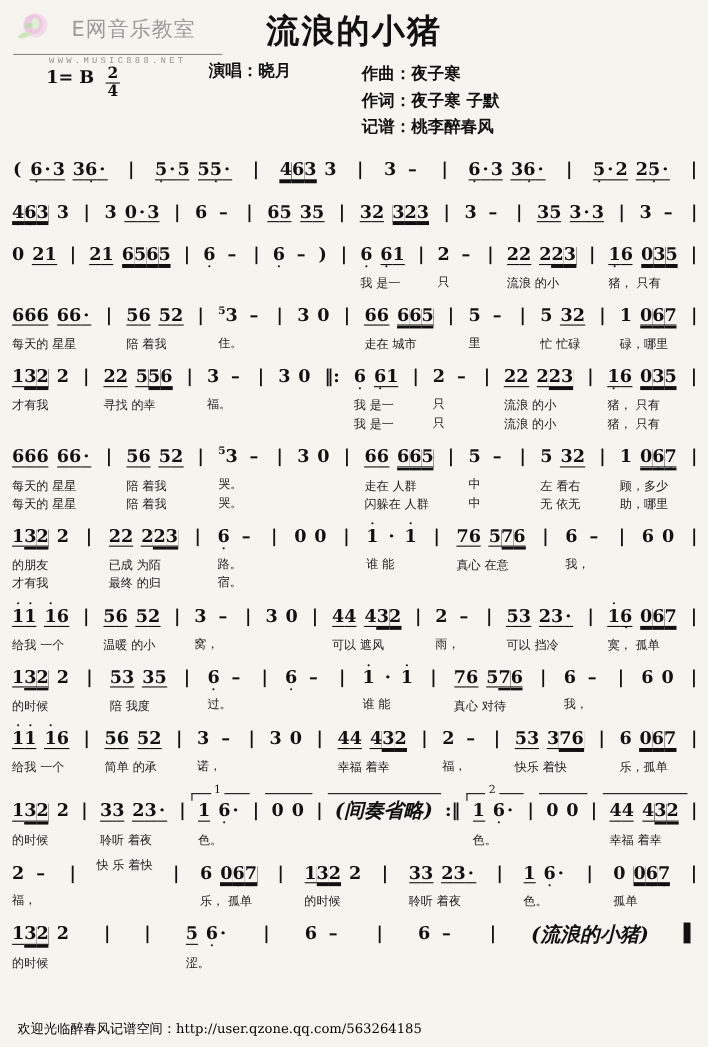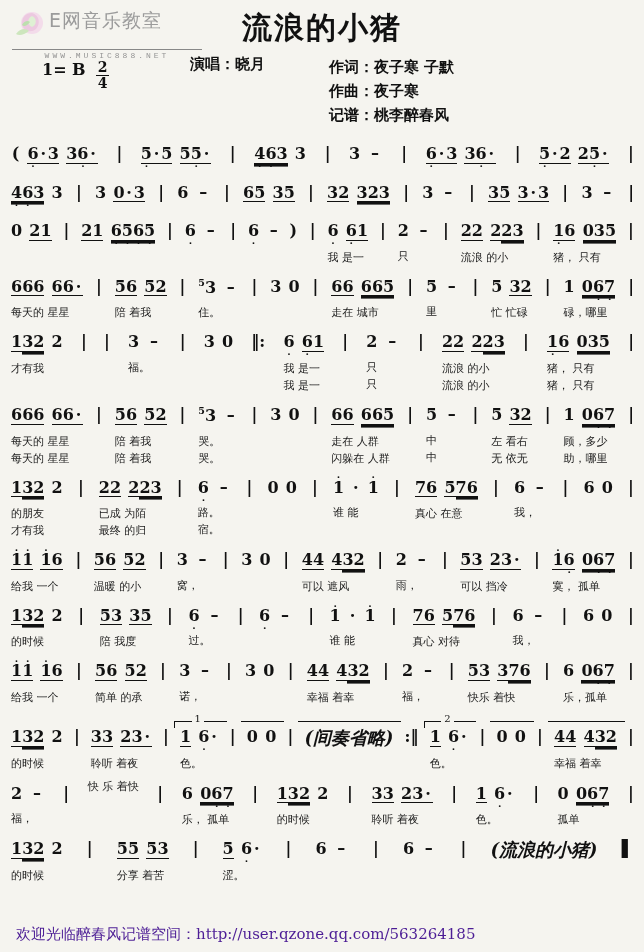--- a/index.html
+++ b/index.html
@@ -7,21 +7,21 @@
   body {
     background:#f5f4ef;
     color:#111;
     font-family:"DejaVu Sans", sans-serif;
     overflow:hidden;
     position:relative;
   }
   
   .header { position:relative; height:132px; }
   .logo { position:absolute; left:12px; top:8px; width:190px; }
-  .logo-row { display:flex; align-items:flex-start; gap:1px; }
+  .logo-row { display:flex; align-items:center; gap:17px; }
   .logo-name { font-size:19px; color:#9b9b9b; letter-spacing:1px; white-space:nowrap; }
   .logo-rule { border-top:1px solid #888; margin-top:3px; }
   .logo-url { font-size:8px; color:#949494; letter-spacing:3px; text-align:center; margin-top:1px;font-family:Liberation Mono, monospace; }
   .keysig { position:absolute; left:42px; top:60px; font-family:"DejaVu Serif", serif;
             font-weight:bold; font-size:16px; display:flex; align-items:flex-start; gap:10px; }
   .frac { display:inline-flex; flex-direction:column; align-items:center; font-size:14px; line-height:1.05; }
   .frac .t { border-bottom:1.4px solid #111; padding:0 2px; }
   .title { text-align:center; font-family:"DejaVu Serif", serif; font-weight:bold;
            font-size:30px; letter-spacing:2px; padding-top:8px; }
   .meta { display:flex; justify-content:center; gap:64px; margin-top:6px;
@@ -53,21 +53,21 @@
                font-weight:bold; font-size:18px; }
   .lyric { font-size:11px; height:17px; line-height:17px; white-space:nowrap; color:#1a1a1a; }
   
   .cell.volta::before { content:""; position:absolute; top:0; left:-6px; right:-8px;
                         height:6px; border-top:1.6px solid #111; }
   .cell.volta-start::before { border-left:1.6px solid #111; }
   .cell.volta-start::after { content:attr(data-volta); position:absolute; top:-7px;
                              left:30%; font-size:10px; line-height:1; padding:0 3px;
                              background:#f5f4ef; font-family:"DejaVu Serif", serif; }
   
-  .footer { font-family:"DejaVu Serif", serif; font-size:15px; color:#4c1d95;
+  .footer { font-family:"DejaVu Serif", serif; font-size:12px; color:#000000;
             margin:6px 0 0 16px; position:absolute; bottom:8px; left:0; }
 </style>
 </head>
 <body>
 
 <div class="header">
   <div class="logo">
     <div class="logo-row">
       <span>
         <svg width="36" height="34" viewBox="0 0 36 34">
@@ -90,22 +90,22 @@
       <span class="t">2</span>
       <span>4</span>
     </span>
   </div>
 
   <div class="title">流浪的小猪</div>
 
   <div class="meta">
     <div class="performer">演唱：晓月</div>
     <div class="credits">
+      <div>作曲：夜子寒</div>
       <div>作词：夜子寒 子默</div>
-      <div>作曲：夜子寒</div>
       <div>记谱：桃李醉春风</div>
     </div>
   </div>
 </div>
 
 <div class="score">
     <div class="system">
       <div class="srow">
         <div class="cell">
           <div class="nline"><span class="grp"><span class="note">(</span></span><span class="grp"><span class="note u1">6<i class="ld">·</i></span><span class="note u1">·</span><span class="note u1">3</span></span><span class="grp"><span class="note u1">3</span><span class="note u1">6<i class="ld">·</i></span><span class="note u1">·</span></span></div>
@@ -258,20 +258,25 @@
       </div>
     </div>
     <div class="system">
       <div class="srow">
         <div class="cell">
           <div class="nline"><span class="grp"><span class="note u1">1</span><span class="note u2">3</span><span class="note u2">2</span></span><span class="grp"><span class="note">2</span></span></div>
           <div class="lyric">才有我</div>
           <div class="lyric"></div>
         </div>
         <div class="bar">|</div>
+        <div class="cell">
+          <div class="nline"><span class="grp"><span class="note u1">2</span><span class="note u1">2</span></span><span class="grp"><span class="note u1">5</span><span class="note u2">5</span><span class="note u2">6</span></span></div>
+          <div class="lyric">寻找 的幸</div>
+          <div class="lyric"></div>
+        </div>
         <div class="bar">|</div>
         <div class="cell">
           <div class="nline"><span class="grp"><span class="note">3</span></span><span class="grp"><span class="note dash">–</span></span></div>
           <div class="lyric">福。</div>
           <div class="lyric"></div>
         </div>
         <div class="bar">|</div>
         <div class="cell">
           <div class="nline"><span class="grp"><span class="note">3</span></span><span class="grp"><span class="note">0</span></span></div>
           <div class="lyric"></div>
@@ -622,24 +627,20 @@
         <div class="bar">|</div>
       </div>
     </div>
     <div class="system">
       <div class="srow">
         <div class="cell">
           <div class="nline"><span class="grp"><span class="note u1">1</span><span class="note u2">3</span><span class="note u2">2</span></span><span class="grp"><span class="note">2</span></span></div>
           <div class="lyric">的时候</div>
         </div>
         <div class="bar">|</div>
-        <div class="cell">
-          <div class="nline"><span class="grp"><span class="note u1">5</span><span class="note u1">5</span></span><span class="grp"><span class="note u1">5</span><span class="note u1">3</span></span></div>
-          <div class="lyric">分享 着苦</div>
-        </div>
         <div class="bar">|</div>
         <div class="cell">
           <div class="nline"><span class="grp"><span class="note u1">5</span></span><span class="grp"><span class="note">6<i class="ld">·</i></span><span class="note">·</span></span></div>
           <div class="lyric">涩。</div>
         </div>
         <div class="bar">|</div>
         <div class="cell">
           <div class="nline"><span class="grp"><span class="note">6</span></span><span class="grp"><span class="note dash">–</span></span></div>
           <div class="lyric"></div>
         </div>

